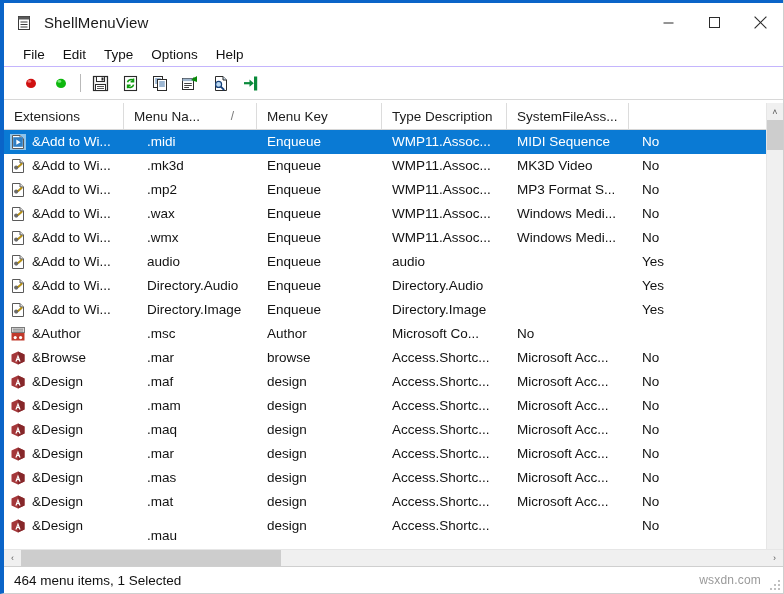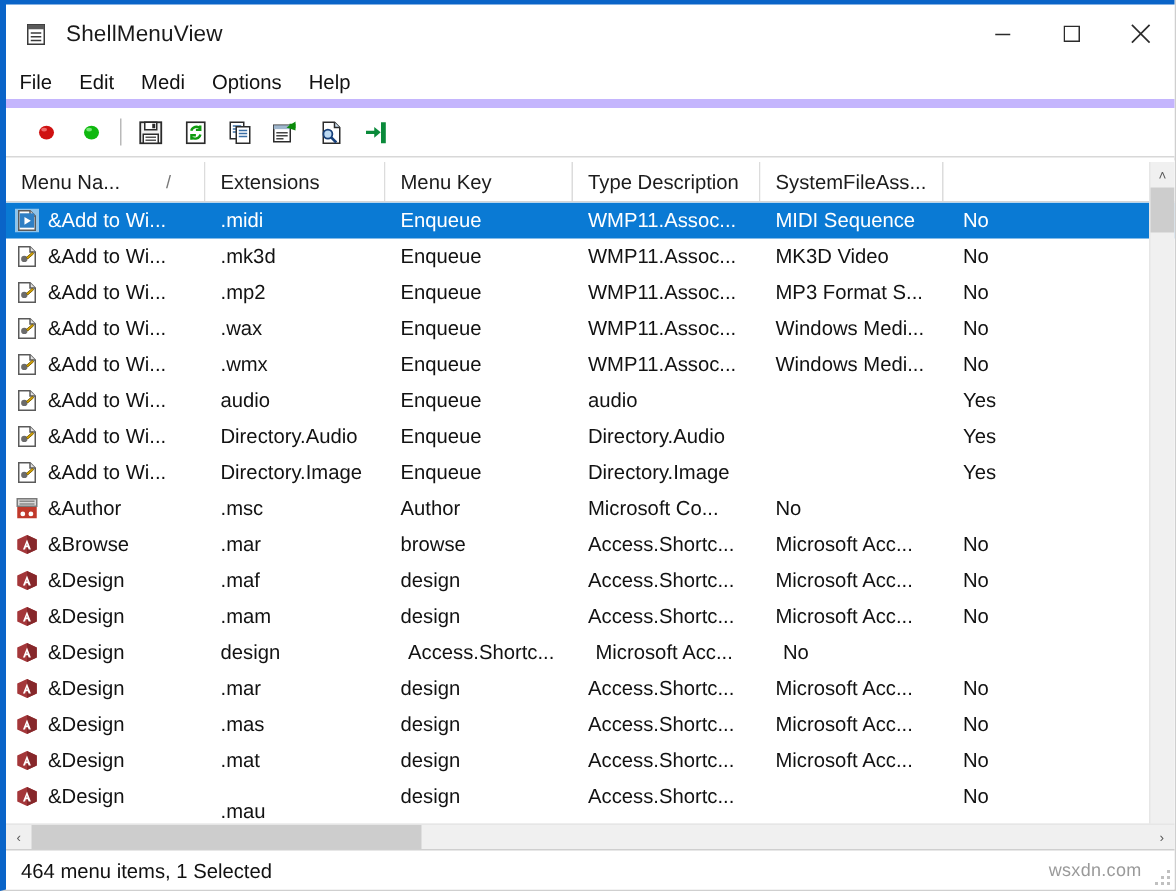--- a/index.html
+++ b/index.html
@@ -35,22 +35,22 @@
   }
   .caption-buttons{position:absolute;right:0;top:0;height:39px;display:flex;}
   .capbtn{
     width:46px;height:39px;display:flex;align-items:center;justify-content:center;
     background:transparent;border:0;padding:0;cursor:default;
   }
   .capbtn svg{display:block;}
   
   .menubar{
     flex:0 0 24px;height:24px;display:flex;align-items:center;
-    background:#ffffff;
-    border-bottom:6px solid #c4b5fd;
+    padding-left:10px;background:#ffffff;
+    border-bottom:1px solid #c4b5fd;
   }
   .menu-item{
     font-size:13.5px;color:#111;padding:2px 9px;white-space:nowrap;cursor:default;
   }
   
   .toolbar{
     flex:0 0 32px;height:32px;display:flex;align-items:center;
     padding-left:14px;background:#ffffff;
     border-bottom:1px solid #d8d8d8;
   }
@@ -181,21 +181,21 @@
           <line x1="0.6" y1="0.6" x2="12.4" y2="12.4" stroke="#2b2b2b" stroke-width="1.1"></line>
           <line x1="12.4" y1="0.6" x2="0.6" y2="12.4" stroke="#2b2b2b" stroke-width="1.1"></line>
         </svg>
       </button>
     </div>
   </div>
 
   <div class="menubar">
     <div class="menu-item">File</div>
     <div class="menu-item">Edit</div>
-    <div class="menu-item">Medi</div>
+    <div class="menu-item">Type</div>
     <div class="menu-item">Options</div>
     <div class="menu-item">Help</div>
   </div>
 
   <div class="toolbar">
     <div class="tbtn">
       <svg width="14" height="14" viewBox="0 0 14 14">
         <ellipse cx="7" cy="7.4" rx="5" ry="4.6" fill="#cf1111"></ellipse>
         <ellipse cx="5.4" cy="5.4" rx="1.9" ry="1.3" fill="#ef6a6a"></ellipse>
       </svg>
@@ -266,26 +266,26 @@
         <path d="M2 8.2 L10 8.2" stroke="#0a8a3a" stroke-width="2.2"></path>
         <path d="M7.5 4.6 L11.8 8.2 L7.5 11.8 Z" fill="#0a8a3a"></path>
         <rect x="12" y="1.5" width="3.2" height="14" fill="#0a8a3a"></rect>
       </svg>
     </div>
   </div>
 
   <div class="listwrap">
 
     <div class="header-row" id="hdr">
+      <div class="hcell" style="width:120px">
+        <span>Extensions</span>
+      </div>
       <div class="hcell" style="width:133px">
         <span>Menu Na...</span>
         <span class="sort-ind">/</span>
-      </div>
-      <div class="hcell" style="width:120px">
-        <span>Extensions</span>
       </div>
       <div class="hcell" style="width:125px">
         <span>Menu Key</span>
       </div>
       <div class="hcell" style="width:125px">
         <span>Type Description</span>
       </div>
       <div class="hcell" style="width:122px">
         <span>SystemFileAss...</span>
       </div>
@@ -511,20 +511,21 @@
           <div class="cell c0" style="width: 133px;">
             <span class="rowicon">
               <svg width="16" height="16" viewBox="0 0 16 16">
                 <path d="M1.5 4.6 L8 1.6 L14.5 4.6 L14.5 11.4 L8 14.4 L1.5 11.4 Z" fill="#a4373a"></path>
                 <path d="M8 1.6 L14.5 4.6 L14.5 11.4 L8 14.4 Z" fill="#86272a"></path>
                 <path d="M8 4.6 L10.6 11.4 L9.1 11.4 L8.6 9.9 L7.2 9.9 L6.7 11.4 L5.3 11.4 Z M7.55 8.7 L8.3 8.7 L7.93 7.3 Z" fill="#ffffff"></path>
               </svg>
             </span>
             <span class="c0label">&amp;Design</span>
           </div>
+          <div class="cell" style="width: 120px;">.maq</div>
           <div class="cell" style="width: 125px;">design</div>
           <div class="cell" style="width: 125px;">Access.Shortc...</div>
           <div class="cell" style="width: 125px;">Microsoft Acc...</div>
           <div class="cell" style="width: 122px;">No</div>
         </div>
         <div class="row">
           <div class="cell c0" style="width: 133px;">
             <span class="rowicon">
               <svg width="16" height="16" viewBox="0 0 16 16">
                 <path d="M1.5 4.6 L8 1.6 L14.5 4.6 L14.5 11.4 L8 14.4 L1.5 11.4 Z" fill="#a4373a"></path>

